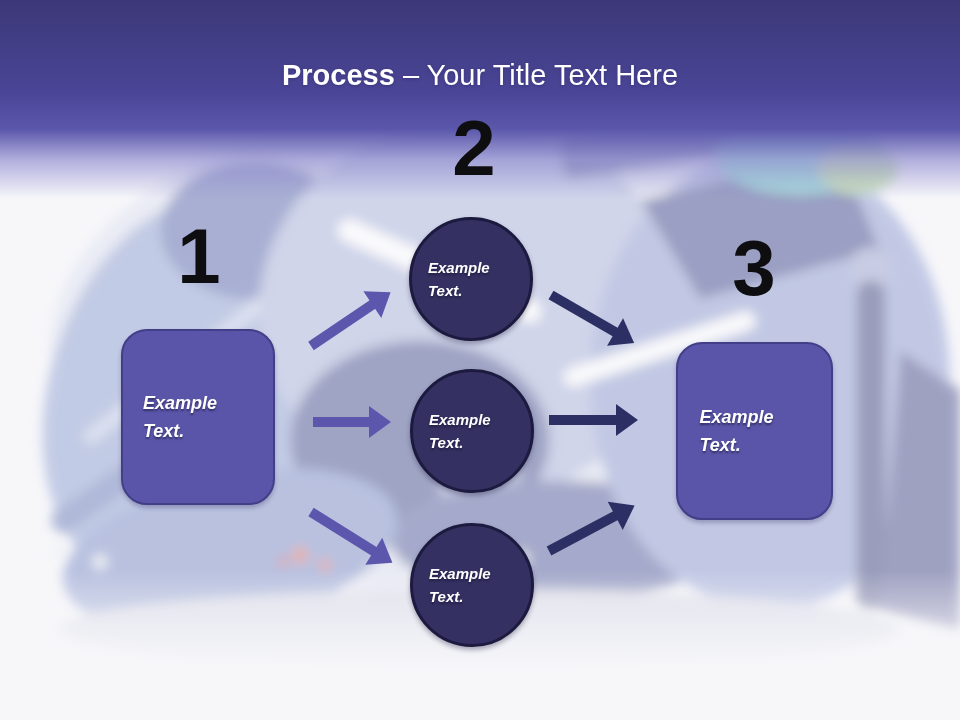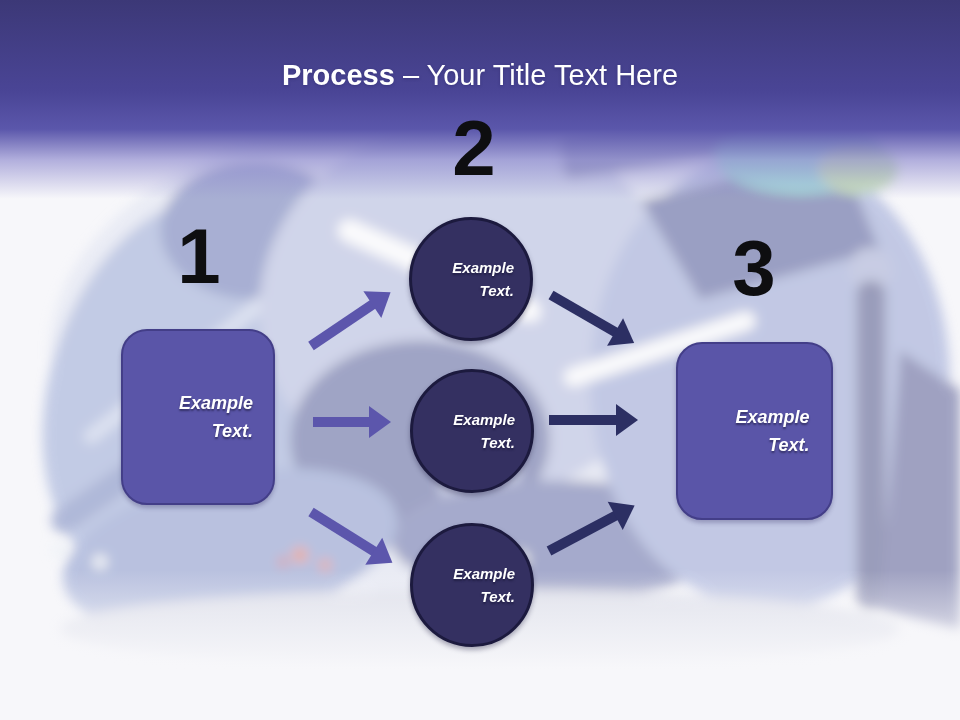--- a/index.html
+++ b/index.html
@@ -68,21 +68,21 @@
     box-shadow: 0 3px 4px rgba(45,40,95,0.30);
     display: flex;
     align-items: center;
     justify-content: center;
     box-sizing: border-box;
   }
   .process-box .label, .process-circle .label {
     color: var(--box_text, #FFFFFF);
     font-weight: bold;
     font-style: italic;
-    text-align: right;
+    text-align: left;
     text-shadow: 0 2px 2px rgba(20,18,50,0.55);
   }
   #box-left  { left: 121px; top: 329px; width: 154px; height: 176px; }
   #box-right { left: 676px; top: 342px; width: 157px; height: 178px; }
   .process-box .label { font-size: 18px; line-height: 28px; width: 110px; }
 
   .process-circle {
     position: absolute;
     width: 124px; height: 124px;
     border-radius: 50%;

